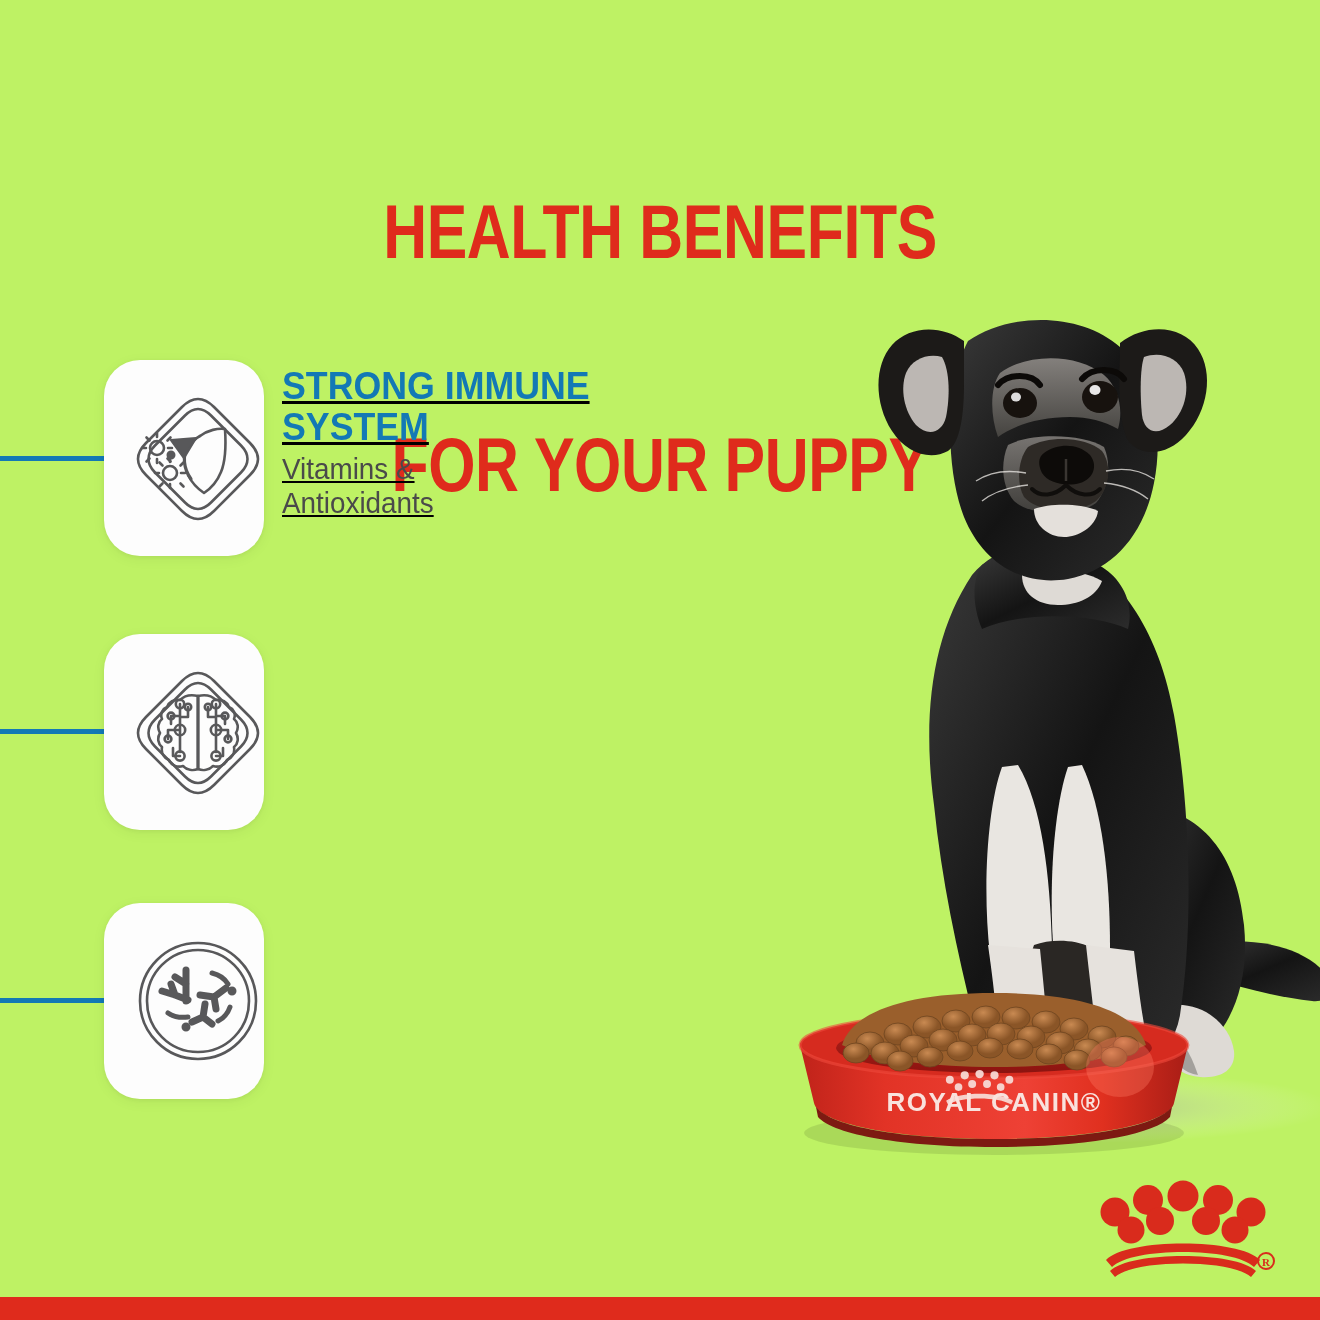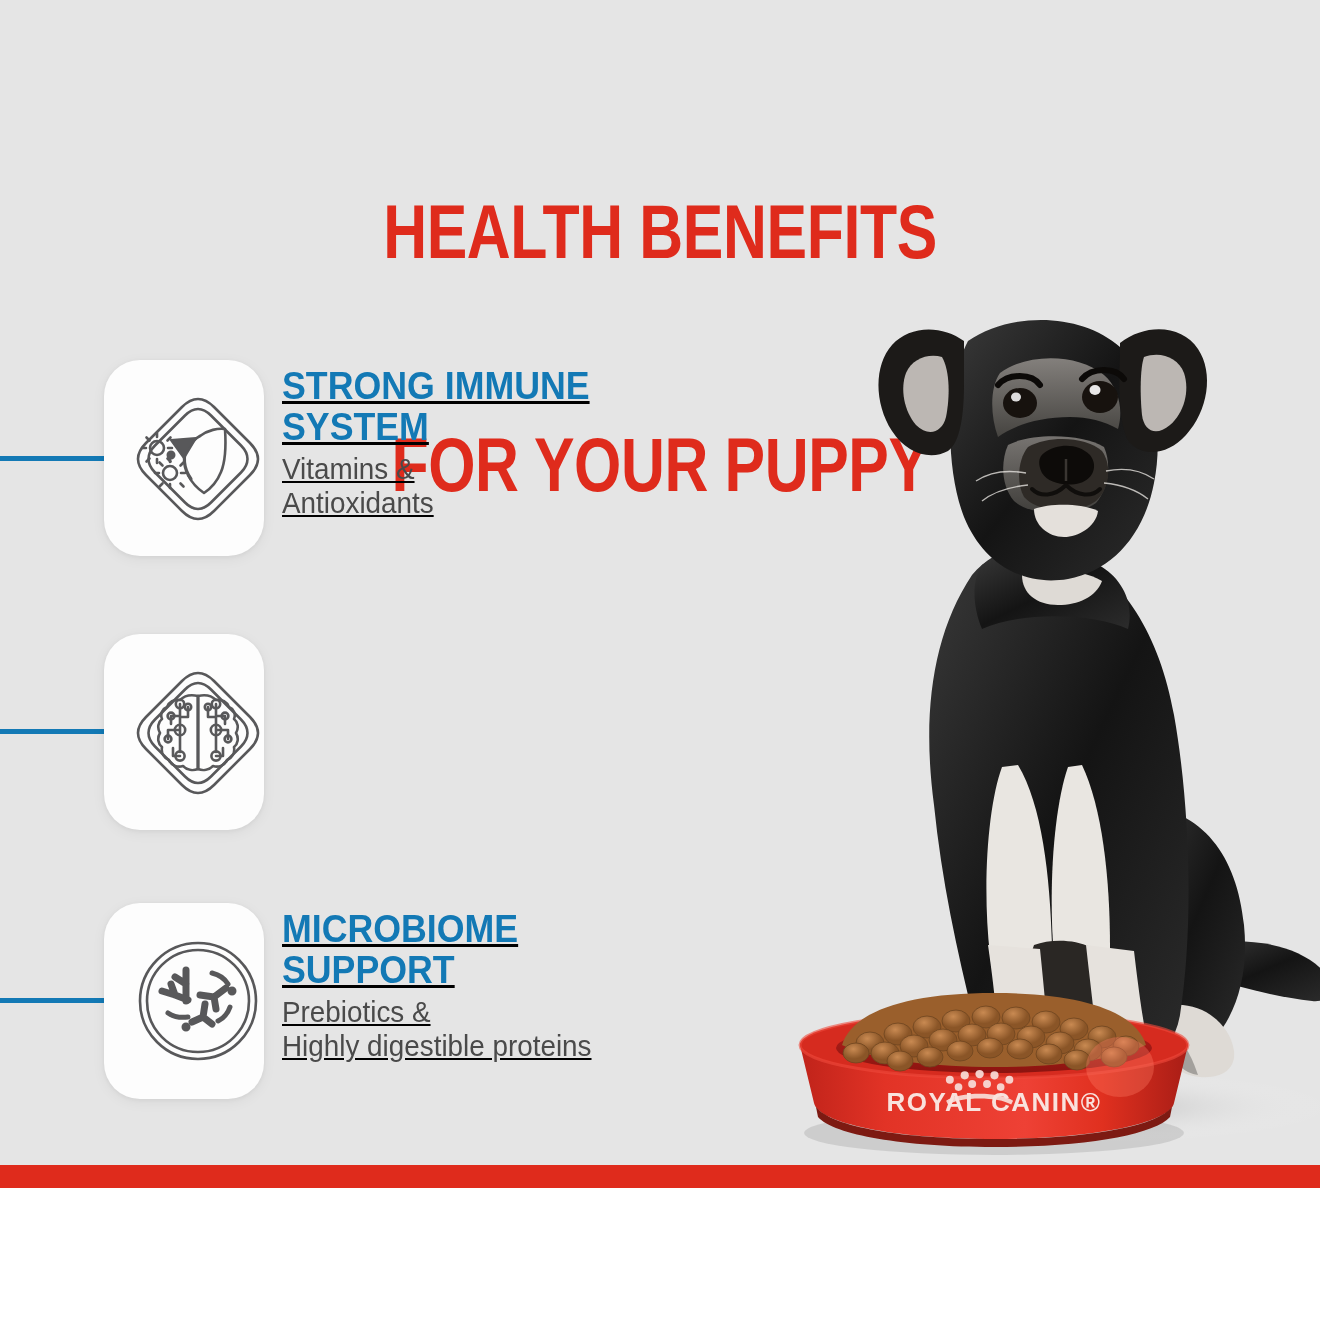--- a/index.html
+++ b/index.html
@@ -6,22 +6,22 @@
     margin: 0;
     padding: 0;
     background: #ffffff;
   }
   body {
     font-family: "Liberation Sans", sans-serif;
   }
   #page {
     position: relative;
     width: 1320px;
-    height: 1188px;
-    background: #e5e5e5;
+    height: 1320px;
+    background: #bef264;
     overflow: hidden;
   }
 
   
   .title {
     position: absolute;
     left: 0;
     top: 38px;
     width: 1320px;
     text-align: center;
@@ -220,26 +220,20 @@
 
         <path d="M66 93 L77 88 M77 88 L86 95 M77 88 L79 75" stroke-width="7"></path>
 
         <path d="M86 44 C94 46 99 50 102 55" stroke-width="5"></path>
         <path d="M42 84 C48 88 55 89 62 88" stroke-width="5"></path>
         <path d="M92 92 C98 89 102 84 104 78" stroke-width="5"></path>
 
         <circle cx="106" cy="62" r="3.2" fill="#58585a"></circle>
         <circle cx="60" cy="98" r="3.2" fill="#58585a"></circle>
       </svg>
-    </div>
-    <div class="b-text">
-      <p class="b-title">MICROBIOME
-SUPPORT</p>
-      <p class="b-sub">Prebiotics &amp;
-Highly digestible proteins</p>
     </div>
   </div>
 
   <div class="photo">
     <svg width="580" height="930" viewBox="0 0 580 930">
       <defs>
         <linearGradient id="furDark" x1="0" y1="0" x2="1" y2="1">
           <stop offset="0%" stop-color="#3a3a3a"></stop>
           <stop offset="50%" stop-color="#141414"></stop>
           <stop offset="100%" stop-color="#2c2c2c"></stop>

